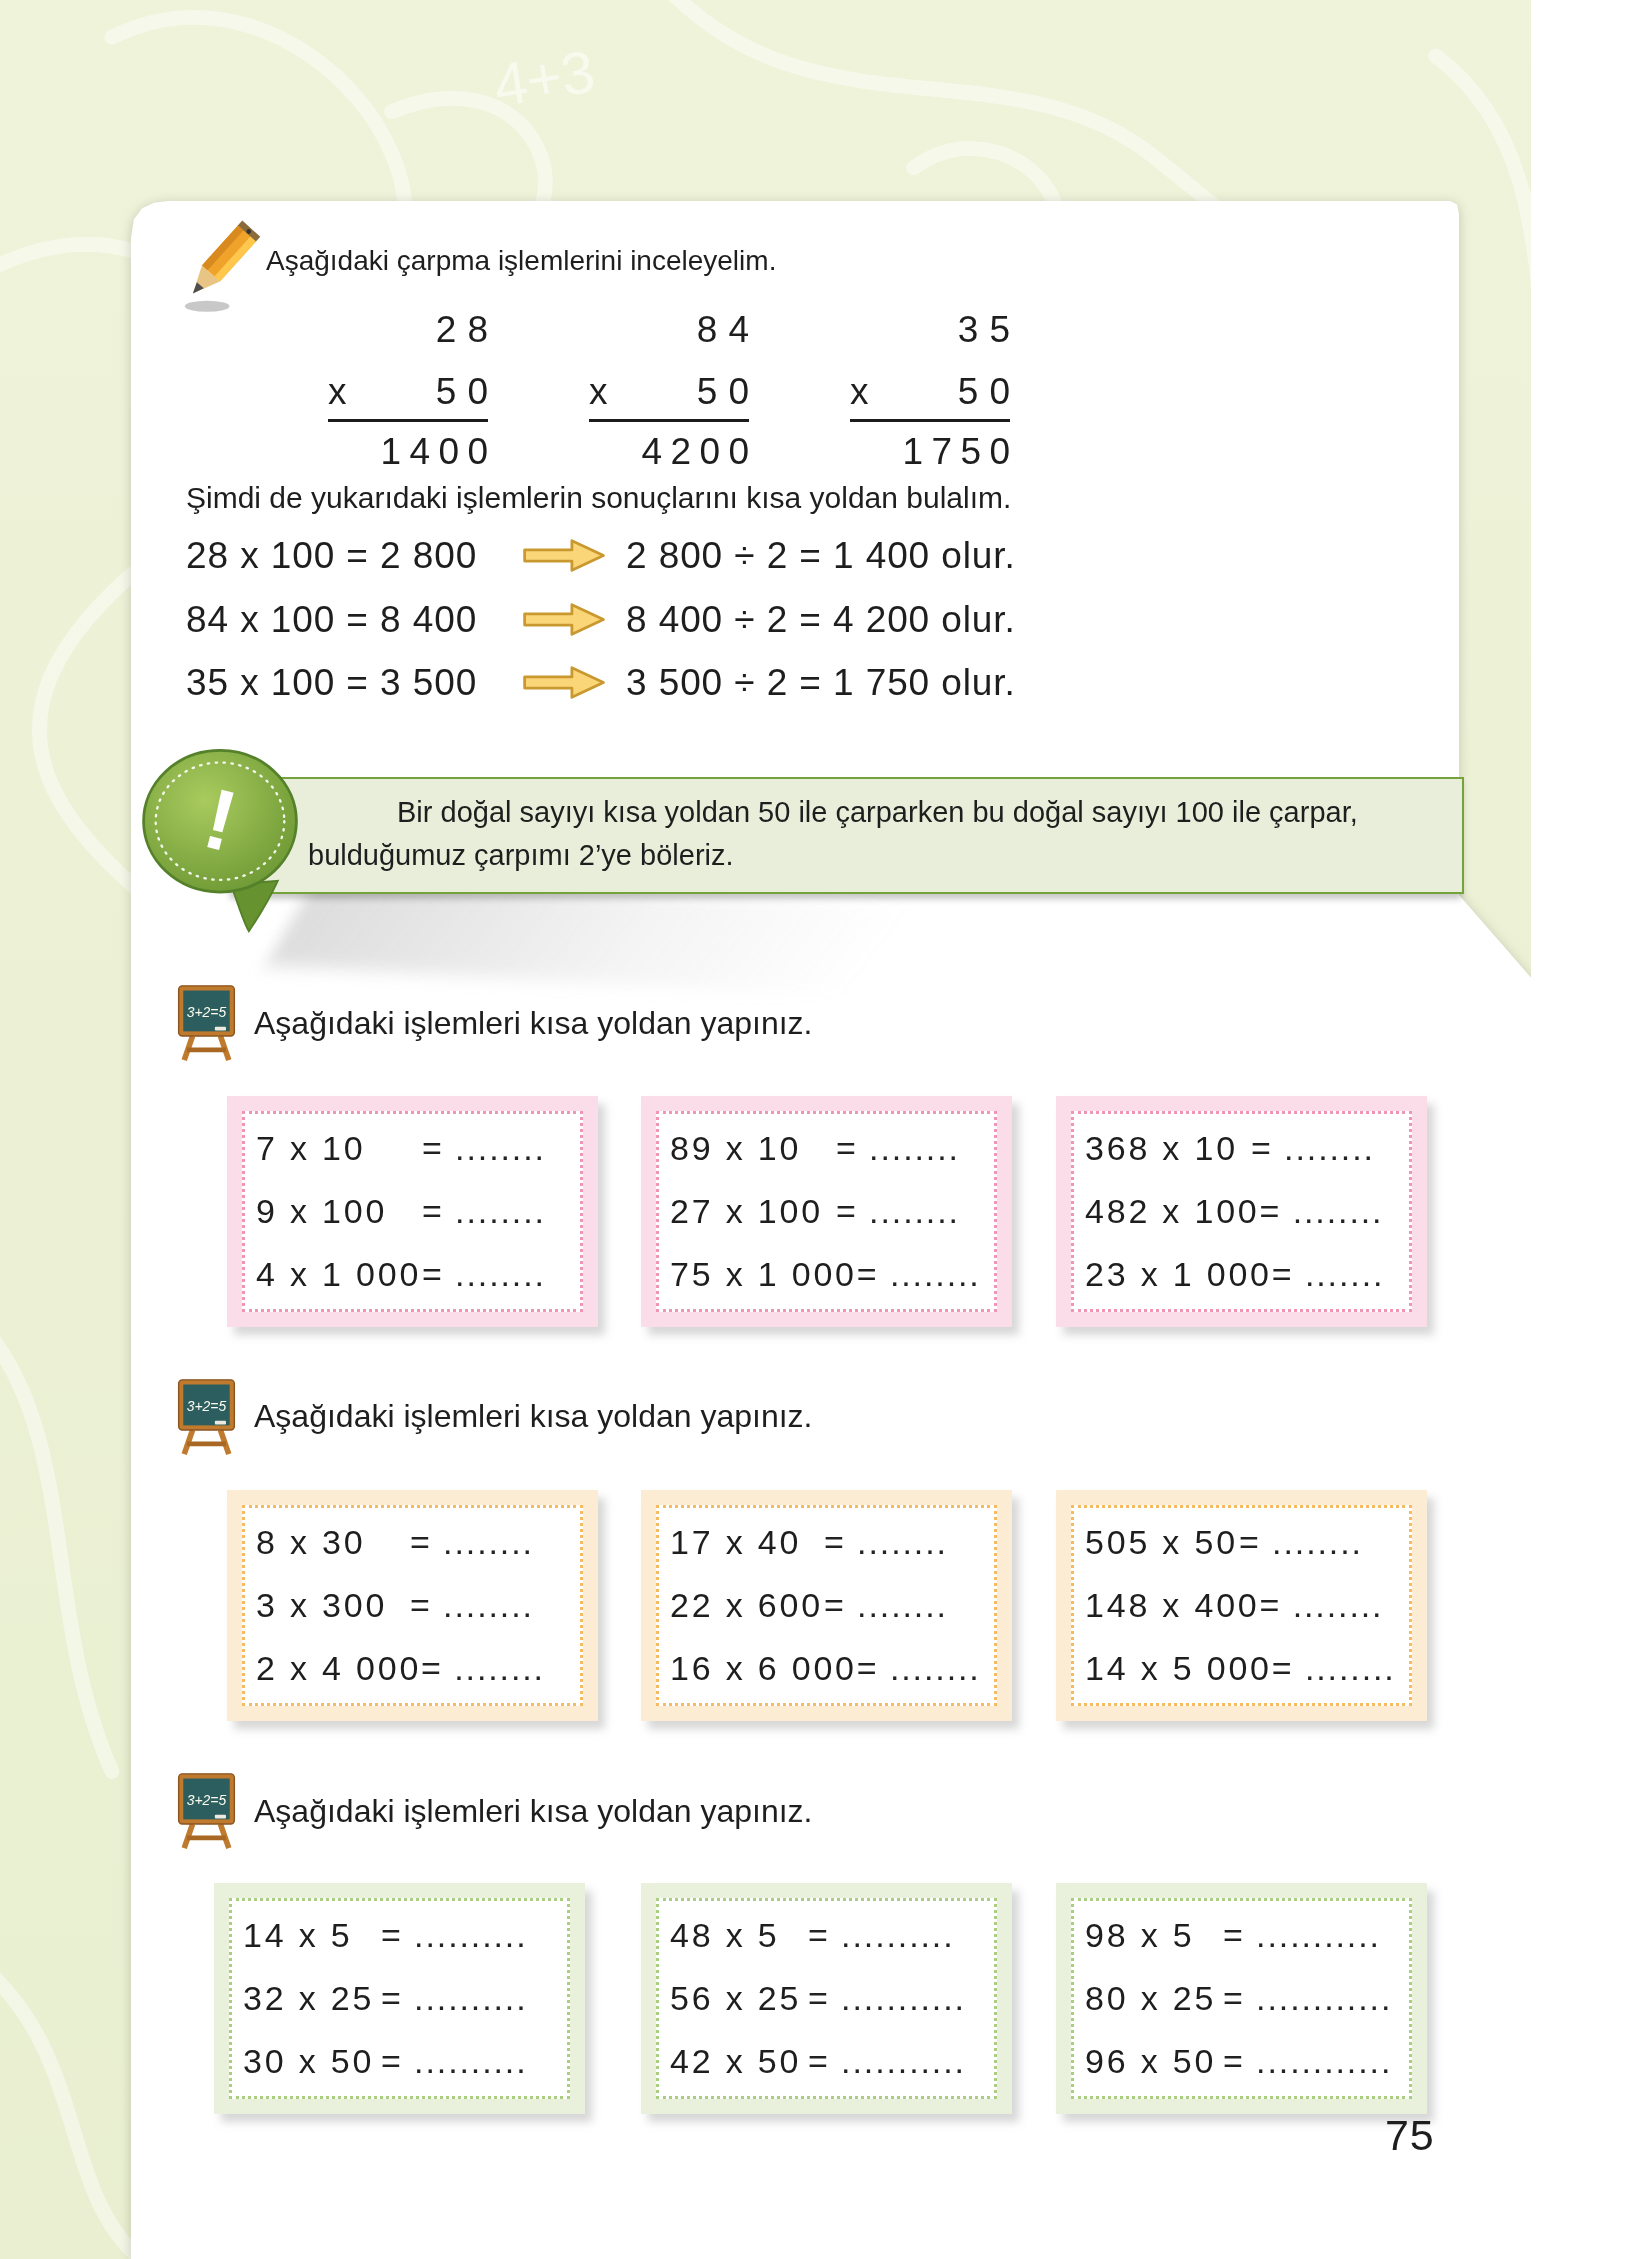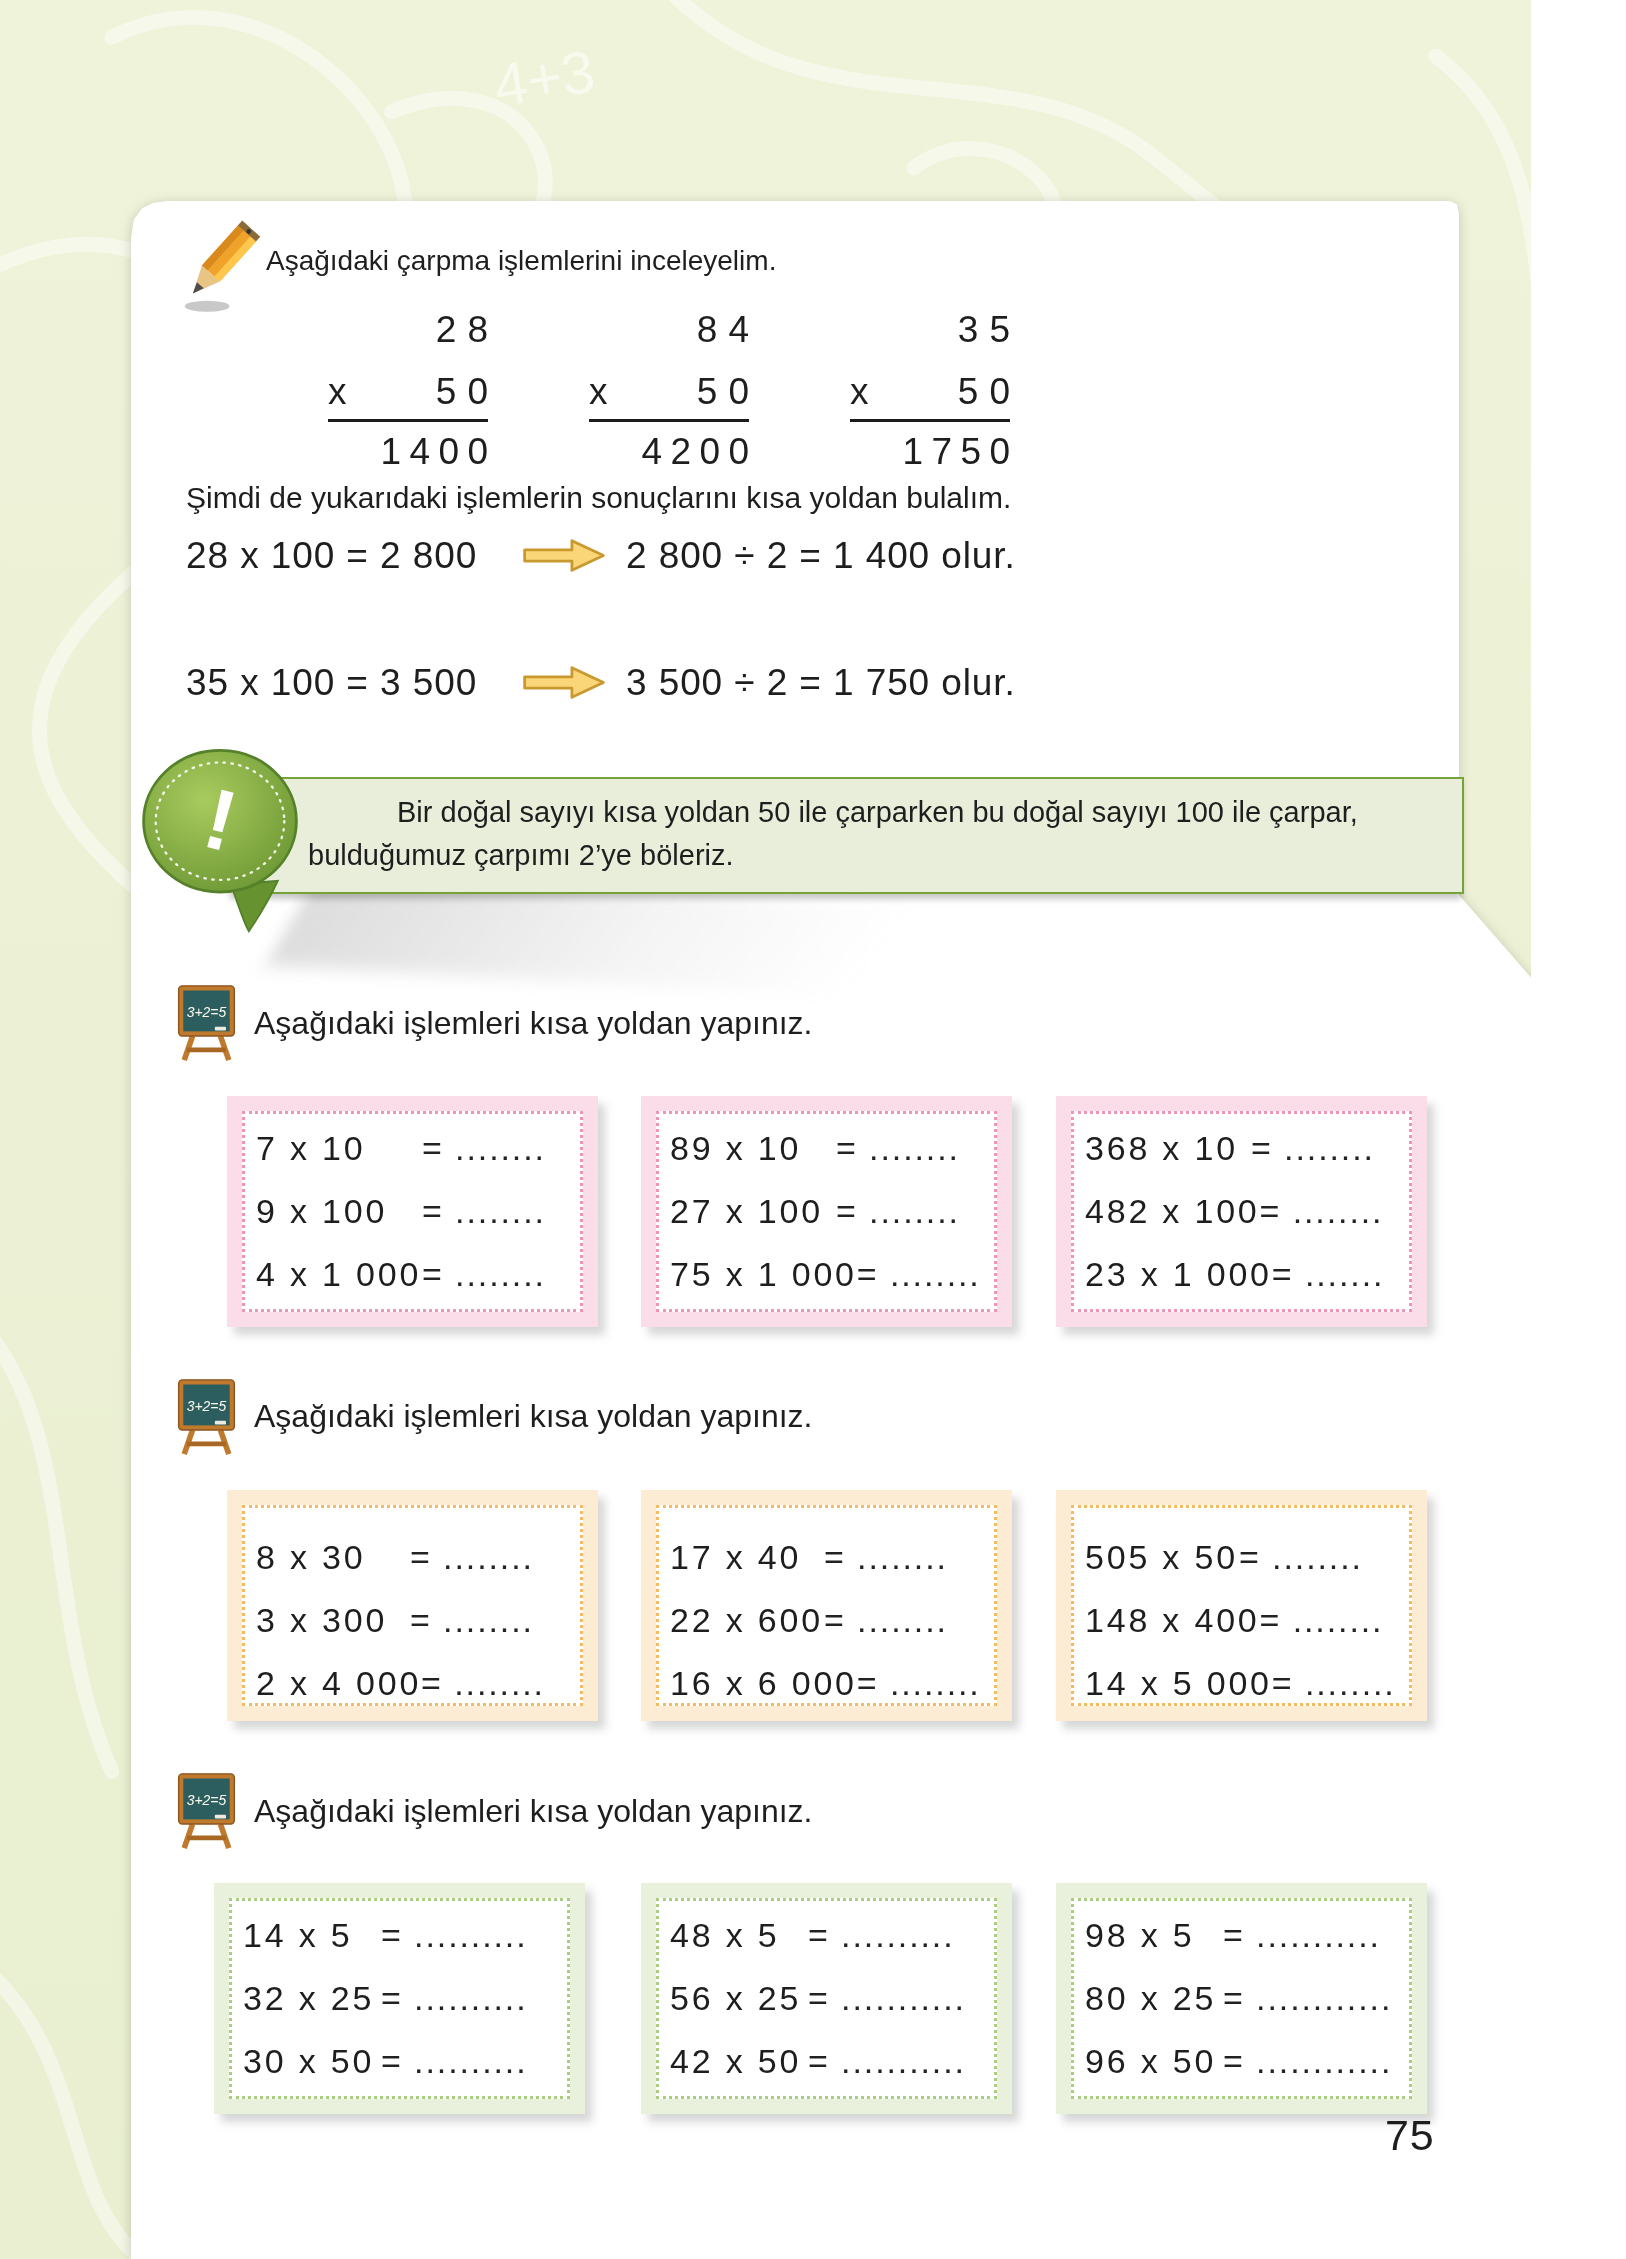--- a/index.html
+++ b/index.html
@@ -49,21 +49,21 @@
 
   .sec-text{font-size:32px;}
   .board{width:67px;height:78px;}
 
   .pbox{width:371px;height:231px;padding:15px;box-sizing:border-box;
     box-shadow:6.5px 8.4px 8.4px rgba(110,110,110,.28);}
   .pbox .inner{width:100%;height:100%;background:#fff;box-sizing:border-box;
     padding-left:11px;display:flex;flex-direction:column;justify-content:center;gap:24px;
     font-size:34px;letter-spacing:2.8px;}
   .pbox.pink{background:#fadde8;} .pbox.pink .inner{border:3.7px dotted #f095b5;}
-  .pbox.orange{background:#fcecd3;} .pbox.orange .inner{border:3.7px dotted #f6ba61;justify-content:flex-end;}
+  .pbox.orange{background:#fcecd3;} .pbox.orange .inner{border:3.7px dotted #f6ba61;}
   .pbox.green{background:#e9f1dc;} .pbox.green .inner{border:3.7px dotted #a9ce80;}
   .prob{display:flex;}
   .prob .expr{min-width:166px;}
   .orange .prob .expr{min-width:154px;}
   .green .prob .expr{min-width:138px;}
   .prob .ans{letter-spacing:1.9px;color:#222;}
 
   .pagenum{left:1385px;top:2111px;font-size:43px;font-weight:normal;letter-spacing:0.9px;}
 </style>
 </head>
@@ -141,20 +141,27 @@
 
   <div class="abs subtitle">Şimdi de yukarıdaki işlemlerin sonuçlarını kısa yoldan bulalım.</div>
 
   <div class="abs step" style="top:533px">
     <span class="l">28 x 100 = 2 800</span>
     <svg class="arr" width="89" height="45" viewBox="0 0 96 48">
       <path d="M5 18 L56 18 L56 8 L90 24 L56 40 L56 30 L5 30 Z" fill="#fbd678" stroke="#c9992f" stroke-width="3" stroke-linejoin="round"></path>
     </svg>
     <span class="r">2 800 ÷ 2 = 1 400 olur.</span>
   </div>
+  <div class="abs step" style="top:597px">
+    <span class="l">84 x 100 = 8 400</span>
+    <svg class="arr" width="89" height="45" viewBox="0 0 96 48">
+      <path d="M5 18 L56 18 L56 8 L90 24 L56 40 L56 30 L5 30 Z" fill="#fbd678" stroke="#c9992f" stroke-width="3" stroke-linejoin="round"></path>
+    </svg>
+    <span class="r">8 400 ÷ 2 = 4 200 olur.</span>
+  </div>
   <div class="abs step" style="top:660px">
     <span class="l">35 x 100 = 3 500</span>
     <svg class="arr" width="89" height="45" viewBox="0 0 96 48">
       <path d="M5 18 L56 18 L56 8 L90 24 L56 40 L56 30 L5 30 Z" fill="#fbd678" stroke="#c9992f" stroke-width="3" stroke-linejoin="round"></path>
     </svg>
     <span class="r">3 500 ÷ 2 = 1 750 olur.</span>
   </div>
 
   <div class="abs callout-box">
     <p>Bir doğal sayıyı kısa yoldan 50 ile çarparken bu doğal sayıyı 100 ile çarpar, bulduğumuz çarpımı 2’ye böleriz.</p>

